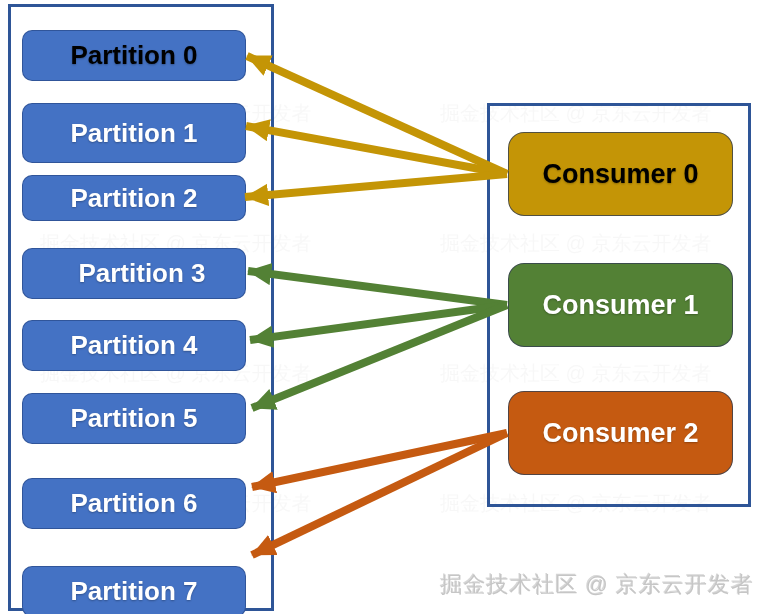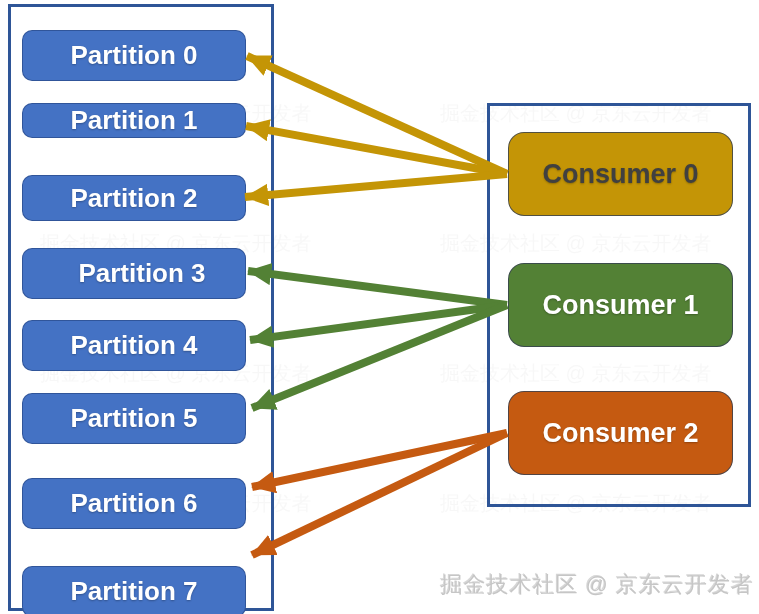--- a/index.html
+++ b/index.html
@@ -115,45 +115,45 @@
       <line x1="507" y1="174" x2="246" y2="126" stroke="#C49506" stroke-width="8" marker-end="url(#head0)"></line>
       <line x1="507" y1="174" x2="245" y2="197" stroke="#C49506" stroke-width="8" marker-end="url(#head0)"></line>
       <line x1="507" y1="305" x2="248" y2="271" stroke="#538135" stroke-width="8" marker-end="url(#head1)"></line>
       <line x1="507" y1="305" x2="250" y2="340" stroke="#538135" stroke-width="8" marker-end="url(#head1)"></line>
       <line x1="507" y1="305" x2="252" y2="408" stroke="#538135" stroke-width="8" marker-end="url(#head1)"></line>
       <line x1="507" y1="433" x2="252" y2="487" stroke="#C55A11" stroke-width="8" marker-end="url(#head2)"></line>
       <line x1="507" y1="433" x2="252" y2="555" stroke="#C55A11" stroke-width="8" marker-end="url(#head2)"></line>
     </svg>
 
   <div class="watermark-main" id="watermark-main" style="color: rgb(198, 198, 198);">掘金技术社区 @ 京东云开发者</div>
-<div class="pbox" style="left: 22px; top: 30px; width: 224px; height: 51px; background: rgb(68, 114, 196); color: #ffffff;">
+<div class="pbox" style="left: 22px; top: 30px; width: 224px; height: 51px; background: rgb(68, 114, 196); color: #000000;">
     <span>Partition 0</span>
   </div>
-    <div class="pbox" style="left: 22px; top: 103px; width: 224px; height: 35px; background: rgb(68, 114, 196); color: rgb(255, 255, 255); align-items: center;">
+    <div class="pbox" style="left: 22px; top: 103px; width: 224px; height: 60px; background: rgb(68, 114, 196); color: rgb(255, 255, 255); align-items: center;">
     <span>Partition 1</span>
   </div>
     <div class="pbox" style="left: 22px; top: 175px; width: 224px; height: 46px; background: rgb(68, 114, 196); color: rgb(255, 255, 255);">
     <span>Partition 2</span>
   </div>
     <div class="pbox" style="left: 22px; top: 248px; width: 224px; height: 51px; background: rgb(68, 114, 196); color: rgb(255, 255, 255); padding-left: 16px;">
     <span>Partition 3</span>
   </div>
     <div class="pbox" style="left: 22px; top: 320px; width: 224px; height: 51px; background: rgb(68, 114, 196); color: rgb(255, 255, 255);">
     <span>Partition 4</span>
   </div>
     <div class="pbox" style="left: 22px; top: 393px; width: 224px; height: 51px; background: rgb(68, 114, 196); color: rgb(255, 255, 255);">
     <span>Partition 5</span>
   </div>
     <div class="pbox" style="left: 22px; top: 478px; width: 224px; height: 51px; background: rgb(68, 114, 196); color: rgb(255, 255, 255);">
     <span>Partition 6</span>
   </div>
     <div class="pbox" style="left: 22px; top: 538px; width: 224px; height: 51px; background: rgb(68, 114, 196); color: rgb(255, 255, 255); margin-top: 28px;">
     <span>Partition 7</span>
   </div>
-    <div class="cbox" style="left: 508px; top: 132px; width: 225px; height: 84px; background: rgb(196, 149, 6); color: #404040; text-align: right;">
+    <div class="cbox" style="left: 508px; top: 132px; width: 225px; height: 84px; background: rgb(196, 149, 6); color: #000000; text-align: right;">
     <span>Consumer 0</span>
   </div>
     <div class="cbox" style="left: 508px; top: 263px; width: 225px; height: 84px; background: rgb(83, 129, 53); color: rgb(255, 255, 255);">
     <span>Consumer 1</span>
   </div>
     <div class="cbox" style="left: 508px; top: 391px; width: 225px; height: 84px; background: rgb(197, 90, 17); color: rgb(255, 255, 255);">
     <span>Consumer 2</span>
   </div>
   </div>
 

